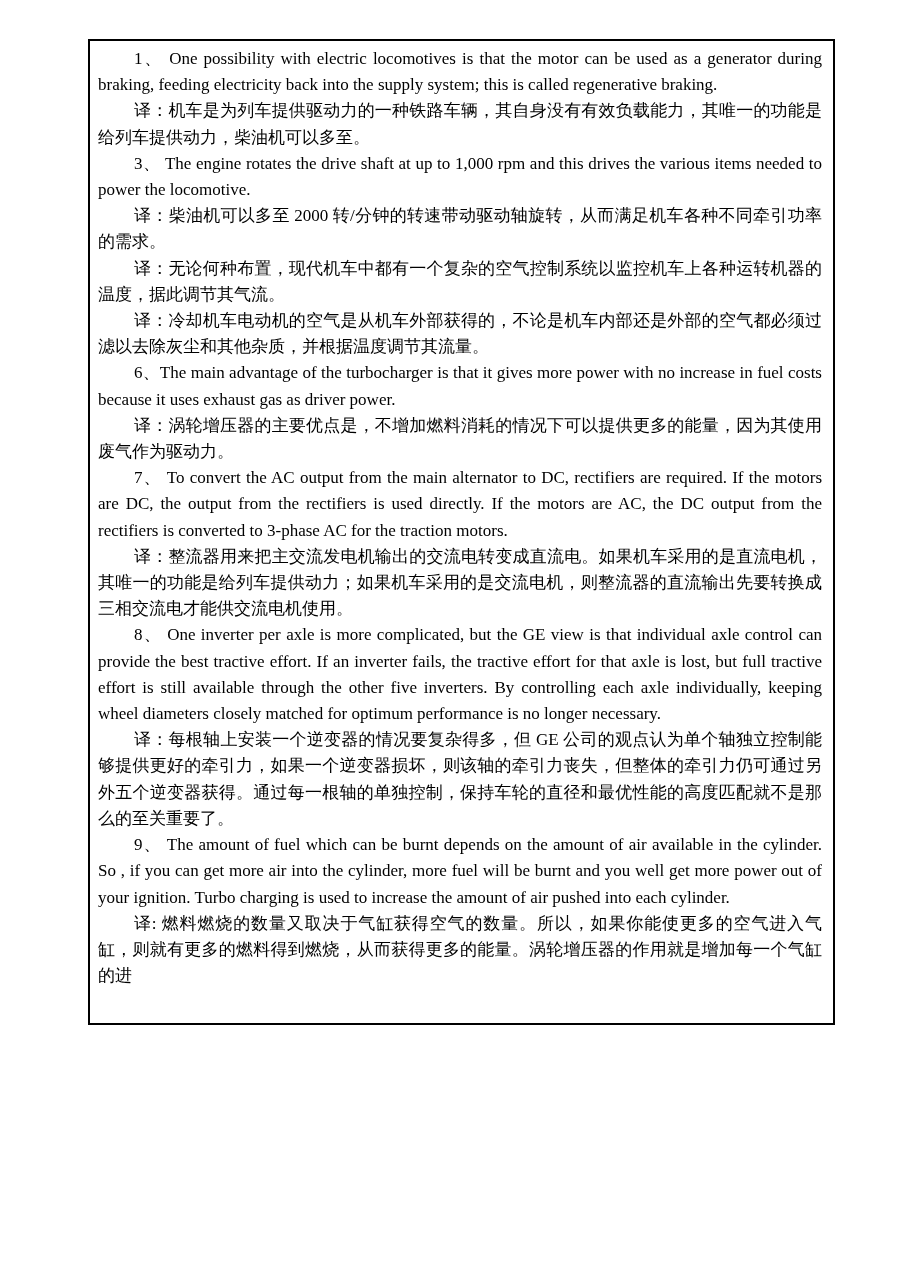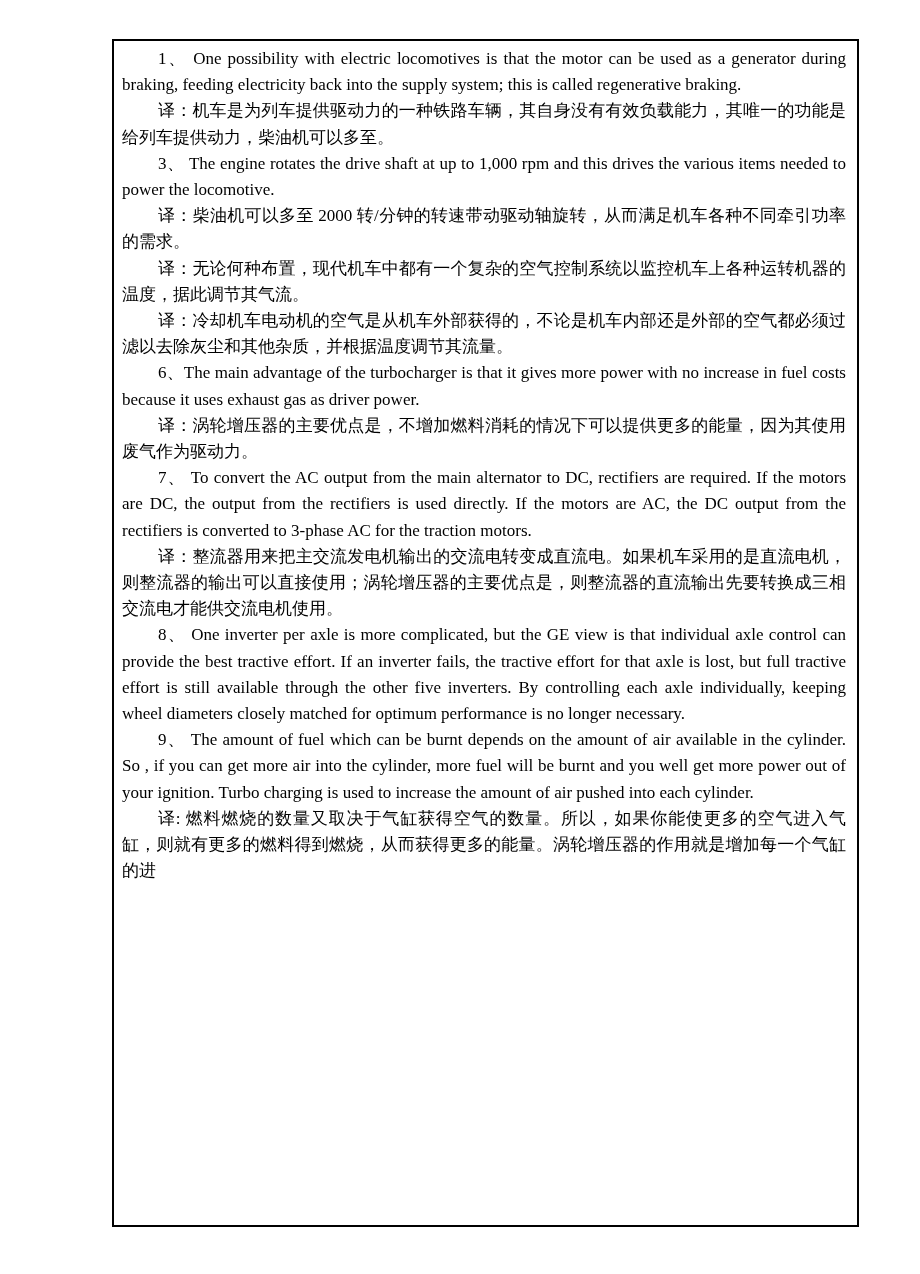--- a/index.html
+++ b/index.html
@@ -12,26 +12,25 @@
       width: 920px;
       height: 1274px;
       position: relative;
       font-family: "Liberation Serif", "DejaVu Serif", serif;
     }
     .doc-frame {
       position: absolute;
       left: 88px;
       top: 39px;
       width: 747px;
-      height: 1188px;
+      height: 986px;
       border: 2px solid #000000;
       padding: 5px 11px 0 8px;
       overflow: hidden;
       background: #ffffff;
-      margin-left: 24px;
     }
     .para {
       margin: 0;
       font-size: 17px;
       line-height: 26.2px;
       color: #000000;
       text-align: justify;
       text-indent: 36px;
       word-break: break-word;
     }
@@ -63,25 +62,26 @@
       <p class="para zh">译：冷却机车电动机的空气是从机车外部获得的，不论是机车内部还是外部的空气都必须过滤以去除灰尘和其他杂质，并根据温度调节其流量。</p>
     </section>
 
     <section>
       <p class="para en">6、The main advantage of the turbocharger is that it gives more power with no increase in fuel costs because it uses exhaust gas as driver power.</p>
       <p class="para zh">译：涡轮增压器的主要优点是，不增加燃料消耗的情况下可以提供更多的能量，因为其使用废气作为驱动力。</p>
     </section>
 
     <section>
       <p class="para en">7、 To convert the AC output from the main alternator to DC, rectifiers are required. If the motors are DC, the output from the rectifiers is used directly. If the motors are AC, the DC output from the rectifiers is converted to 3-phase AC for the traction motors.</p>
-      <p class="para zh">译：整流器用来把主交流发电机输出的交流电转变成直流电。如果机车采用的是直流电机，则整流器的输出可以直接使用；涡轮增压器的主要优点是，则整流器的直流输出先要转换成三相交流电才能供交流电机使用。</p>
+      <p class="para zh">译：整流器用来把主交流发电机输出的交流电转变成直流电。如果机车采用的是直流电机，其唯一的功能是给列车提供动力；如果机车采用的是交流电机，则整流器的直流输出先要转换成三相交流电才能供交流电机使用。</p>
     </section>
 
     <section>
       <p class="para en">8、 One inverter per axle is more complicated, but the GE view is that individual axle control can provide the best tractive effort. If an inverter fails, the tractive effort for that axle is lost, but full tractive effort is still available through the other five inverters. By controlling each axle individually, keeping wheel diameters closely matched for optimum performance is no longer necessary.</p>
+      <p class="para zh">译：每根轴上安装一个逆变器的情况要复杂得多，但 GE 公司的观点认为单个轴独立控制能够提供更好的牵引力，如果一个逆变器损坏，则该轴的牵引力丧失，但整体的牵引力仍可通过另外五个逆变器获得。通过每一根轴的单独控制，保持车轮的直径和最优性能的高度匹配就不是那么的至关重要了。</p>
     </section>
 
     <section>
       <p class="para en">9、 The amount of fuel which can be burnt depends on the amount of air available in the cylinder. So , if you can get more air into the cylinder, more fuel will be burnt and you well get more power out of your ignition. Turbo charging is used to increase the amount of air pushed into each cylinder.</p>
       <p class="para zh">译: 燃料燃烧的数量又取决于气缸获得空气的数量。所以，如果你能使更多的空气进入气缸，则就有更多的燃料得到燃烧，从而获得更多的能量。涡轮增压器的作用就是增加每一个气缸的进</p>
     </section>
 
   </div>
 </div>
 

